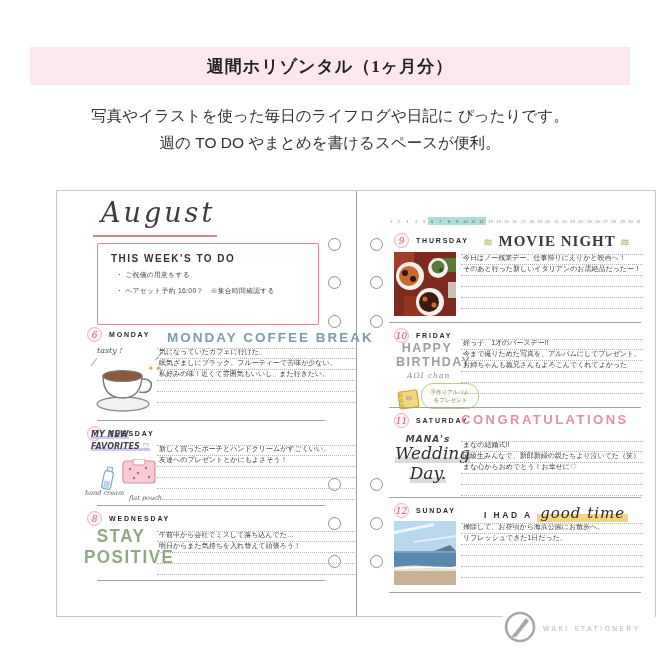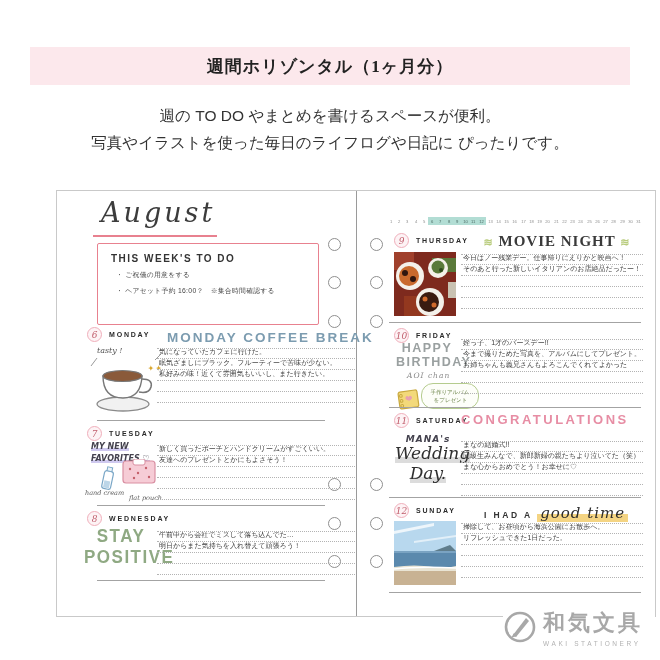--- a/index.html
+++ b/index.html
@@ -45,21 +45,21 @@
               border:1.5px solid #e8818f; border-radius:2px; background:#fff; padding:9px 0 0 13px; }
   .todo-title { font-size:10px; letter-spacing:1.5px; color:#333; font-weight:bold; }
   .todo-item { font-size:6.8px; color:#444; margin:6px 0 0 5px; letter-spacing:.3px; }
 
   .title-blue { position:absolute; left:110px; top:139px; font-size:13.5px; font-weight:bold;
                 color:#7c9cb0; letter-spacing:2px; }
   .coffee-wrap { position:absolute; left:28px; top:155px; width:80px; height:70px; }
   .tasty { position:absolute; left:12px; top:0; font:italic 8px "DejaVu Serif", serif; color:#555; }
   .sparkles { position:absolute; right:2px; top:18px; color:#d9a62e; font-size:8px; letter-spacing:1px; }
 
-  .fav-label { position:absolute; left:34px; top:250px; font:italic bold 8px "DejaVu Sans", sans-serif;
+  .fav-label { position:absolute; left:34px; top:238px; font:italic bold 8px "DejaVu Sans", sans-serif;
                color:#44424e; line-height:1.5; }
   .fav-label .ul { background:linear-gradient(transparent 62%, #cfc9ef 62%); }
   .illo-labels { position:absolute; font:italic 6.5px "DejaVu Serif", serif; color:#5a5a5a; }
 
   .stay-pos { position:absolute; left:27px; top:336px; font-size:17px; font-weight:bold;
               color:#8fa983; letter-spacing:1.5px; line-height:1.2; text-align:center; width:74px;
               transform:scaleY(1.08); }
 
   
   .date-strip { position:absolute; left:330px; top:26px; width:256px; display:flex; }
@@ -107,22 +107,22 @@
 </style>
 </head>
 <body>
 
 <div class="stage">
 
   <div class="header-bar">
     <span class="ttl">週間ホリゾンタル（1ヶ月分）</span>
   </div>
   <div class="desc">
+    <div>写真やイラストを使った毎日のライフログや日記に ぴったりです。</div>
     <div>週の TO DO やまとめを書けるスペースが便利。</div>
-    <div>写真やイラストを使った毎日のライフログや日記に ぴったりです。</div>
   </div>
 
   <div class="planner">
     <div class="divider"></div>
 
     <div class="hole" style="left:271px; top:46.5px"></div>
     <div class="hole" style="left:271px; top:84.5px"></div>
     <div class="hole" style="left:271px; top:123.5px"></div>
     <div class="hole" style="left:271px; top:286.5px"></div>
     <div class="hole" style="left:271px; top:325.5px"></div>
@@ -448,18 +448,17 @@
     <div class="sep" style="left:332px; top:401px; width:252px"></div>
   </div>
 
   <div class="logo">
     <svg width="34" height="34" viewBox="0 0 34 34">
       <circle cx="17" cy="17" r="14" fill="none" stroke="#a8a8a8" stroke-width="2.6"></circle>
       <path d="M10 25 L23 8 L26 11 L13 27 Z" fill="#a8a8a8"></path>
       <path d="M8 28 L11 23 L14 26 Z" fill="#a8a8a8"></path>
     </svg>
     <div class="txt">
-      <div class="jp">和気文具</div>
       <div class="en">WAKI STATIONERY</div>
     </div>
   </div>
 
 </div>
 
 </body></html>

